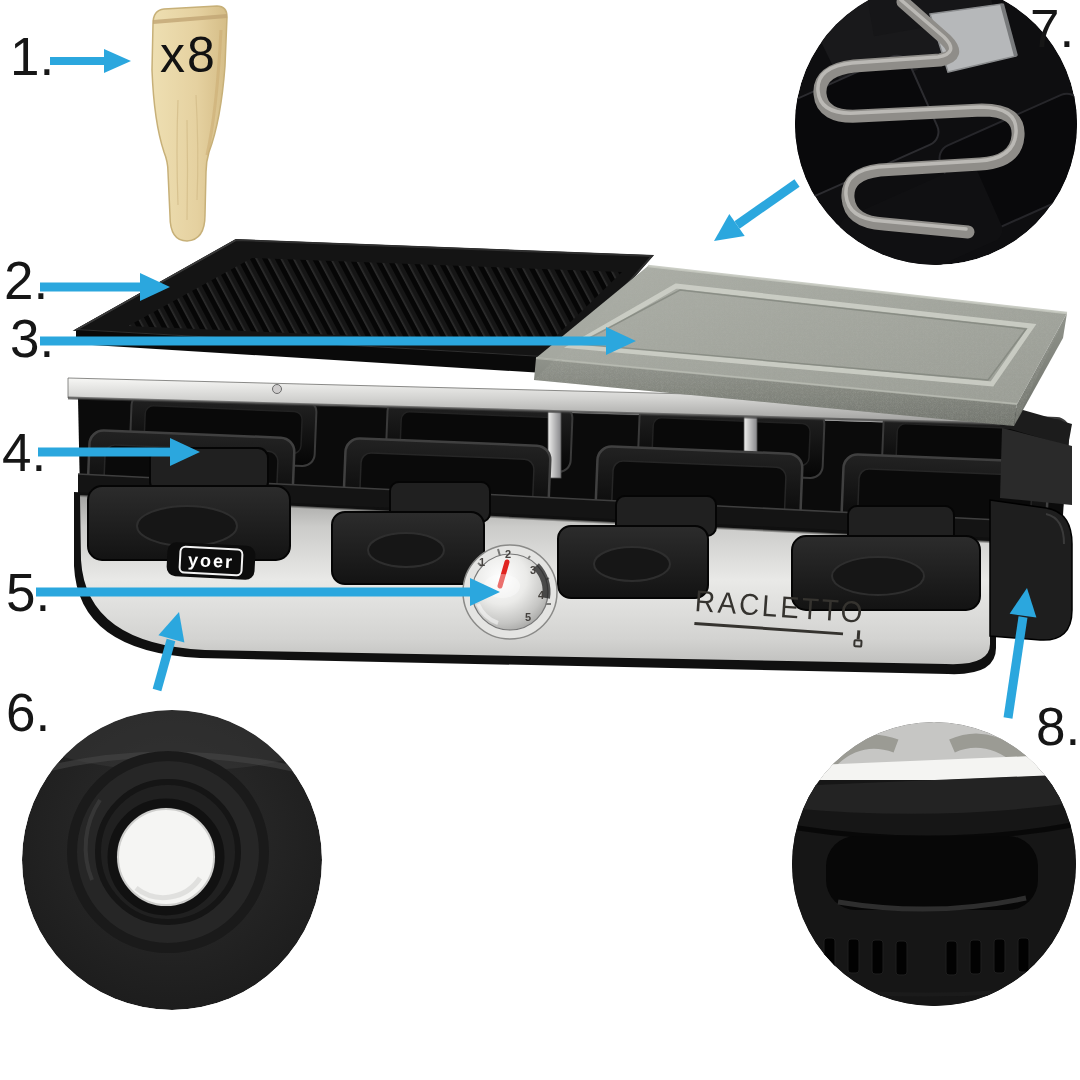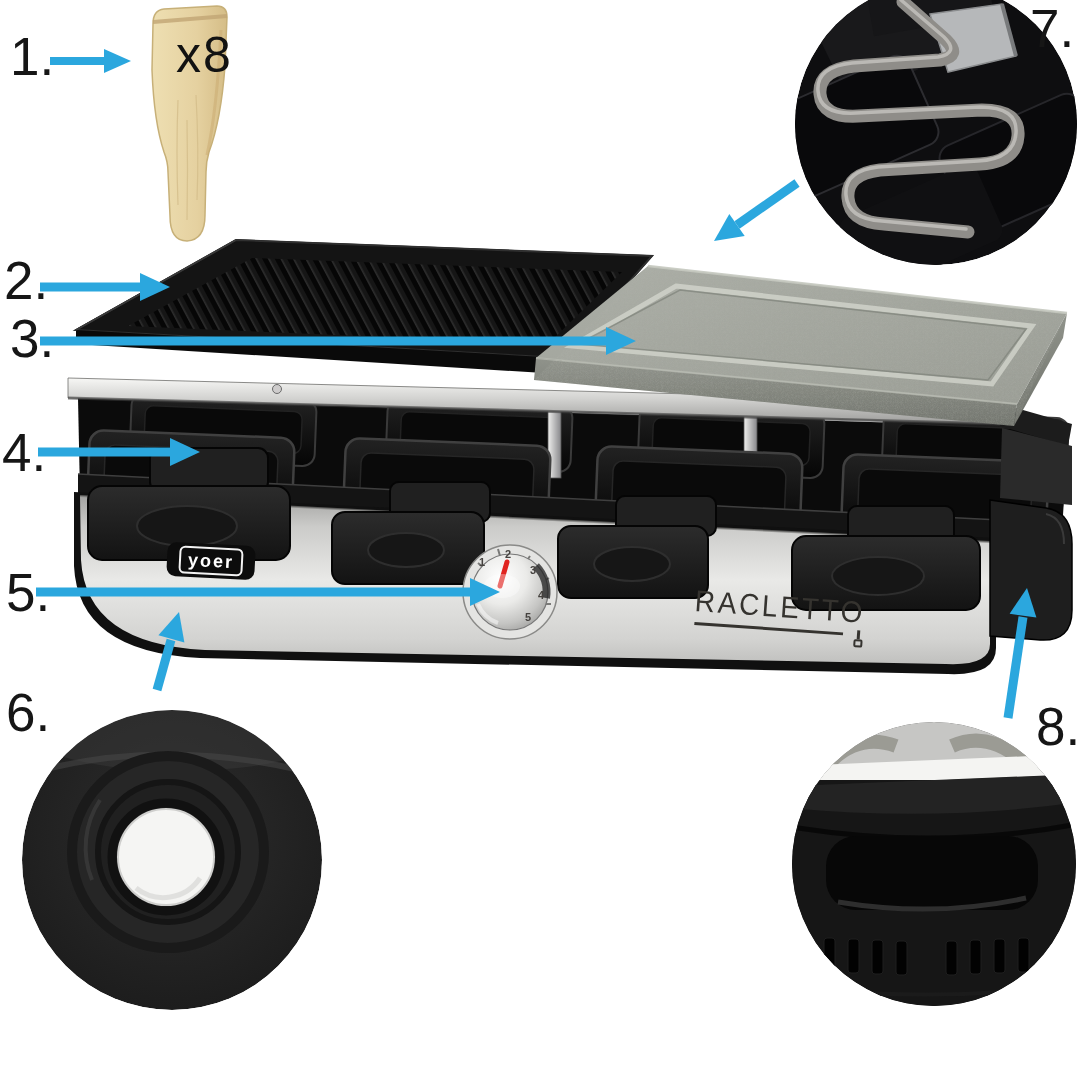--- a/index.html
+++ b/index.html
@@ -321,21 +321,21 @@
 
   <span class="txt callout-label" style="left:10px;top:30px;">1.</span>
   <span class="txt callout-label" style="left:4px;top:254px;">2.</span>
   <span class="txt callout-label" style="left:10px;top:312px;">3.</span>
   <span class="txt callout-label" style="left:2px;top:426px;">4.</span>
   <span class="txt callout-label" style="left:6px;top:566px;">5.</span>
   <span class="txt callout-label" style="left:6px;top:686px;">6.</span>
   <span class="txt callout-label" style="left:1030px;top:2px;">7.</span>
   <span class="txt callout-label" style="left:1036px;top:700px;">8.</span>
 
-  <span class="txt count-label" style="left:176px;top:30px;">x8</span>
+  <span class="txt count-label" style="left:160px;top:30px;">x8</span>
 
   <div class="badge">
     <div class="badge-inner">
       <span class="badge-text">yoer</span>
     </div>
   </div>
 
   <div class="wordmark">
     <span class="wordmark-text">RACLETTO</span>
     <div class="wordmark-underline"></div>

